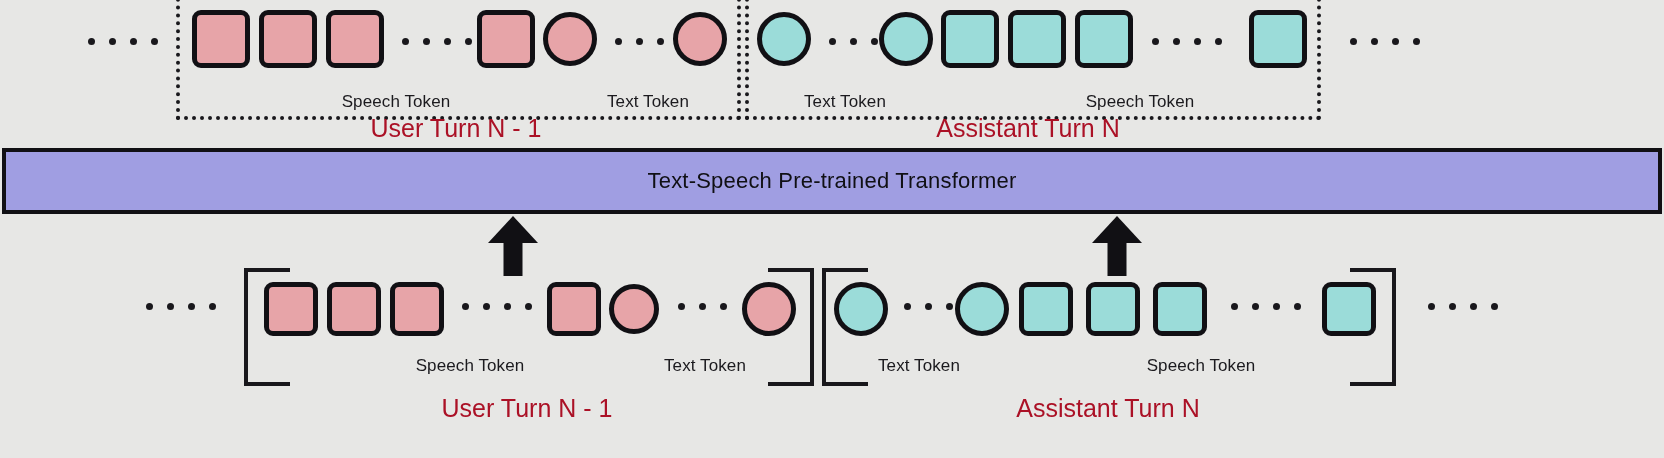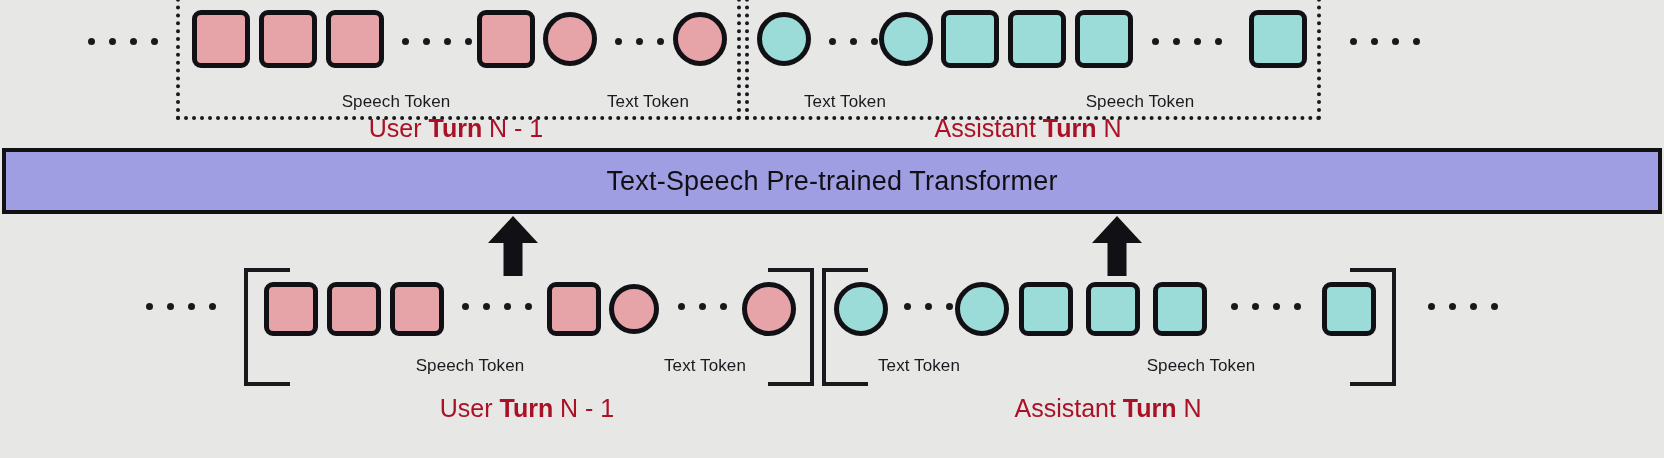--- a/index.html
+++ b/index.html
@@ -54,34 +54,34 @@
     text-align:center;
     letter-spacing:.1px;
   }
   .turn{
     position:absolute;
     font-size:25px;
     color:#ab1126;
     white-space:nowrap;
     text-align:center;
   }
-  .turn b{font-weight:bold;}
+  .turn b{font-weight:normal;}
 
   
   #xformer{
     position:absolute;
     left:2px;top:148px;
     width:1660px;height:66px;
     box-sizing:border-box;
     background:#a09ee2;
     border:4px solid #111014;
     display:flex;align-items:center;justify-content:center;
   }
   #xformer .label{
-    font-size:27px;color:#101014;letter-spacing:.2px;white-space:nowrap;
+    font-size:22px;color:#101014;letter-spacing:.2px;white-space:nowrap;
   }
 
   
   .arrow{position:absolute;}
   .arrow .shaft{position:absolute;left:50%;transform:translateX(-50%);
                 bottom:0;width:19px;background:#111014;}
   .arrow .head{position:absolute;left:50%;transform:translateX(-50%);top:0;
                 width:0;height:0;border-left:25px solid transparent;
                 border-right:25px solid transparent;border-bottom:27px solid #111014;}
 </style>

